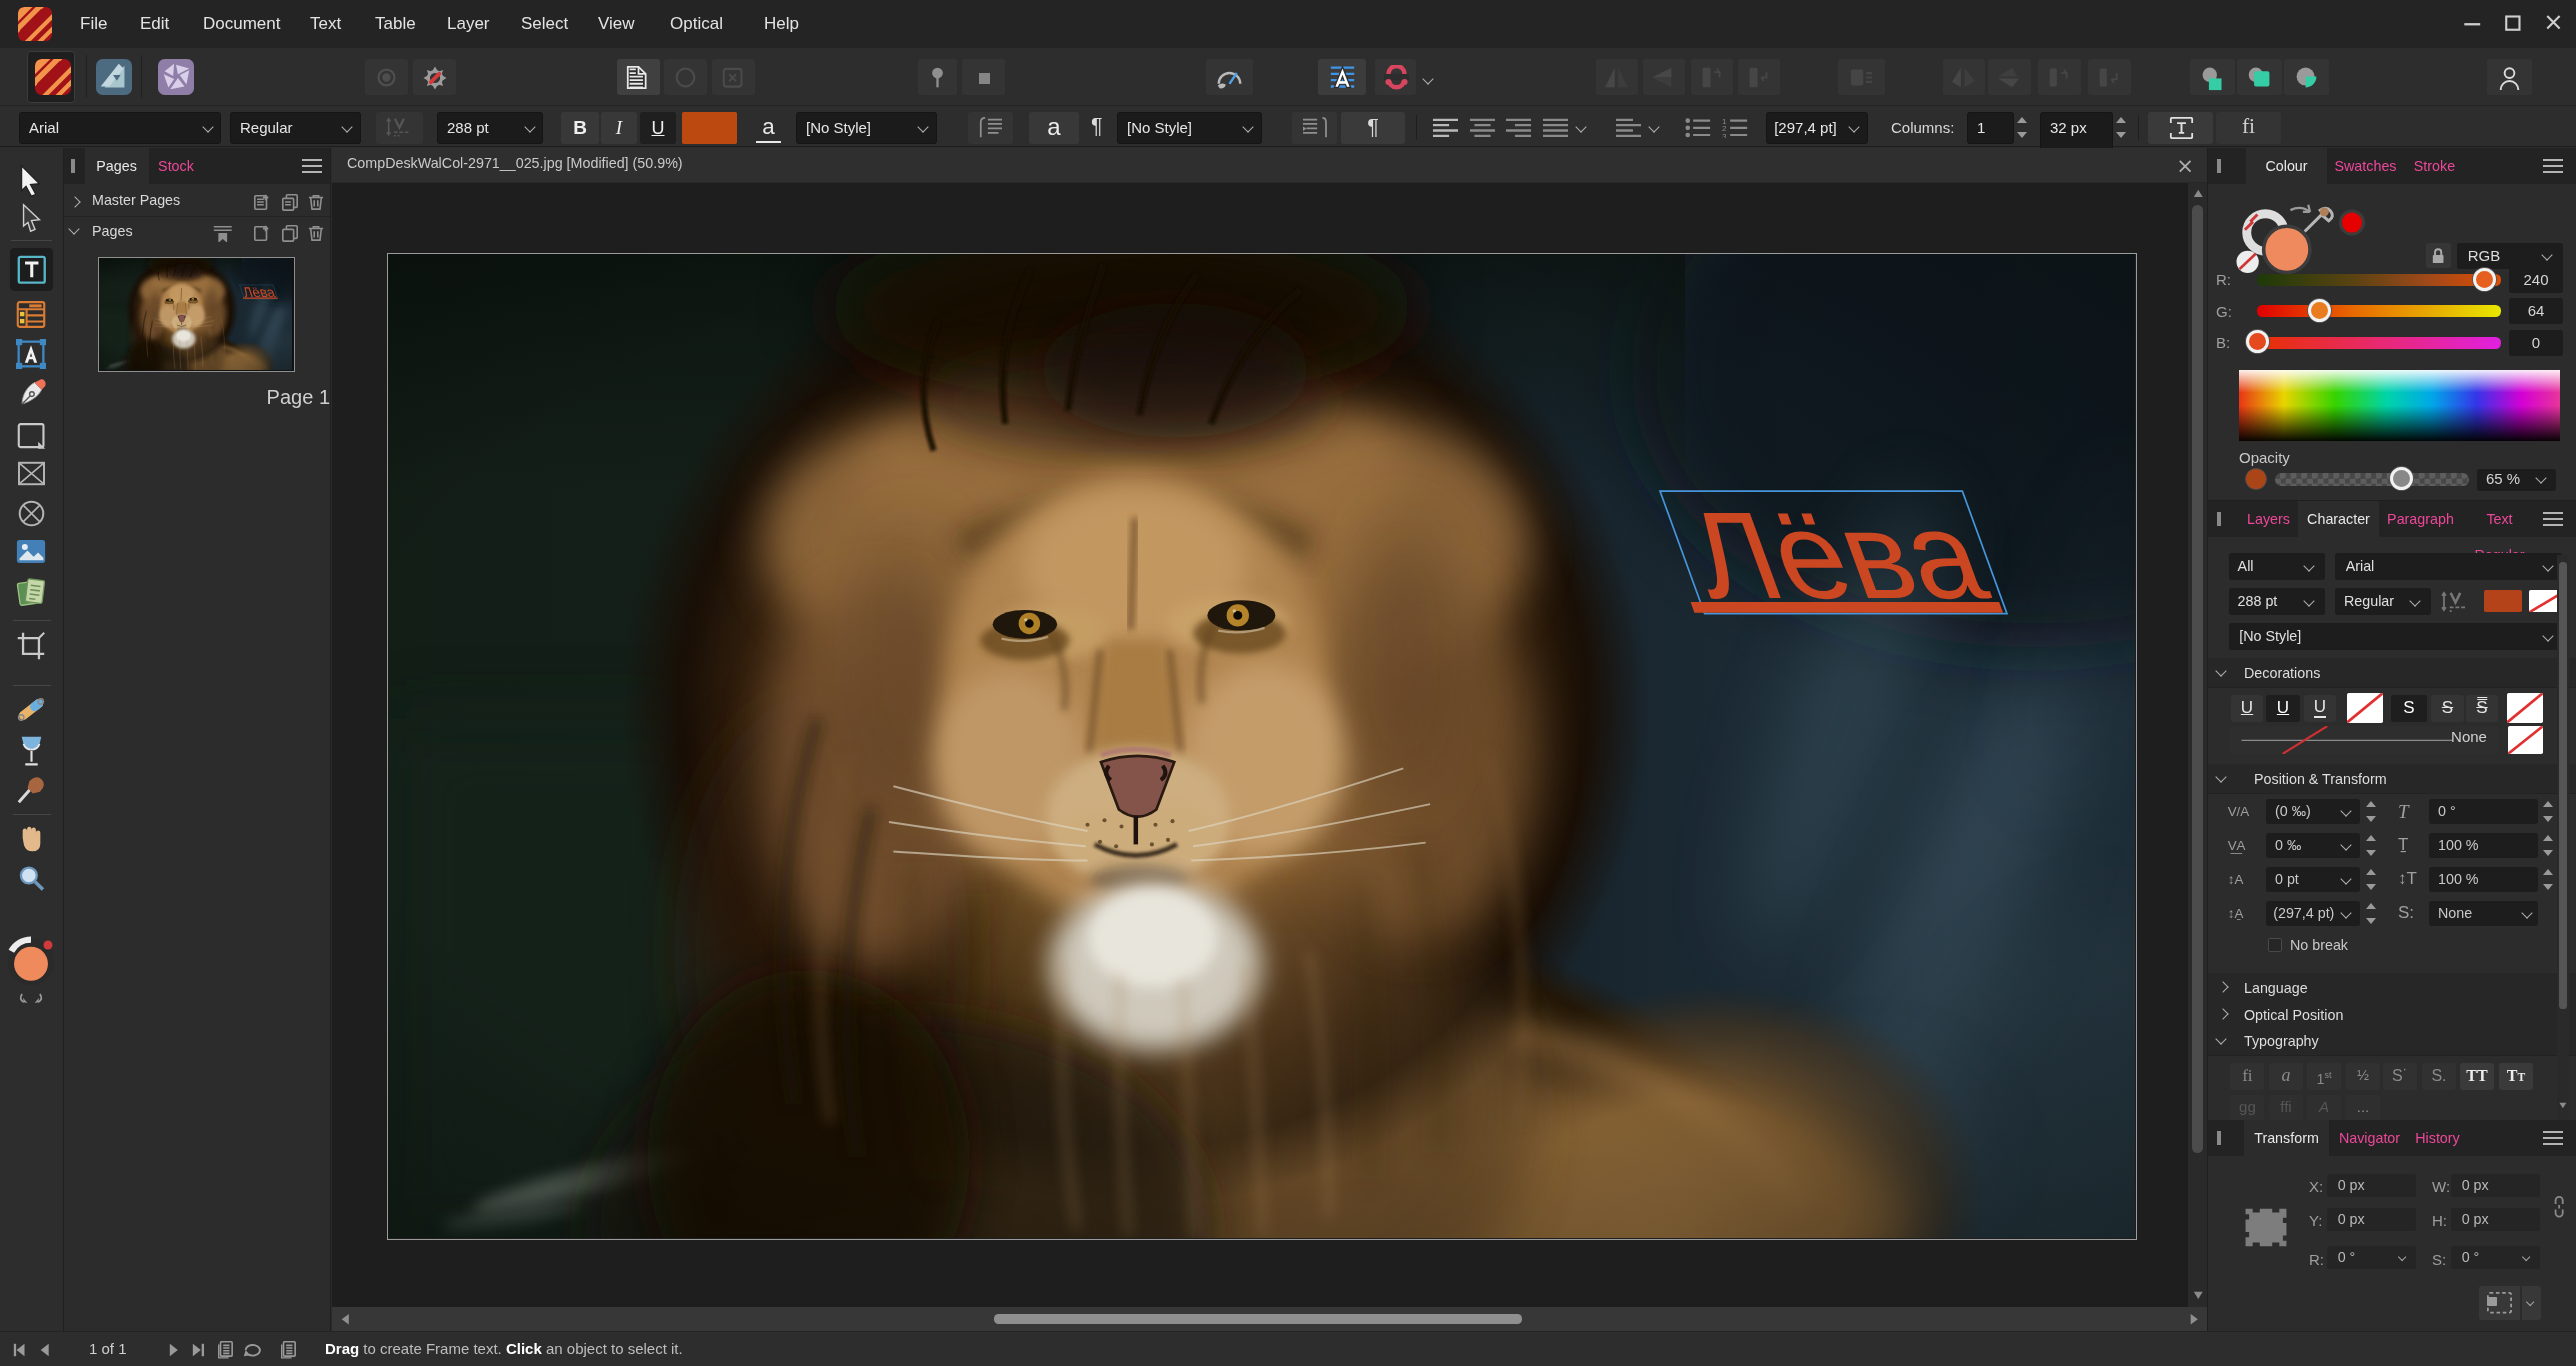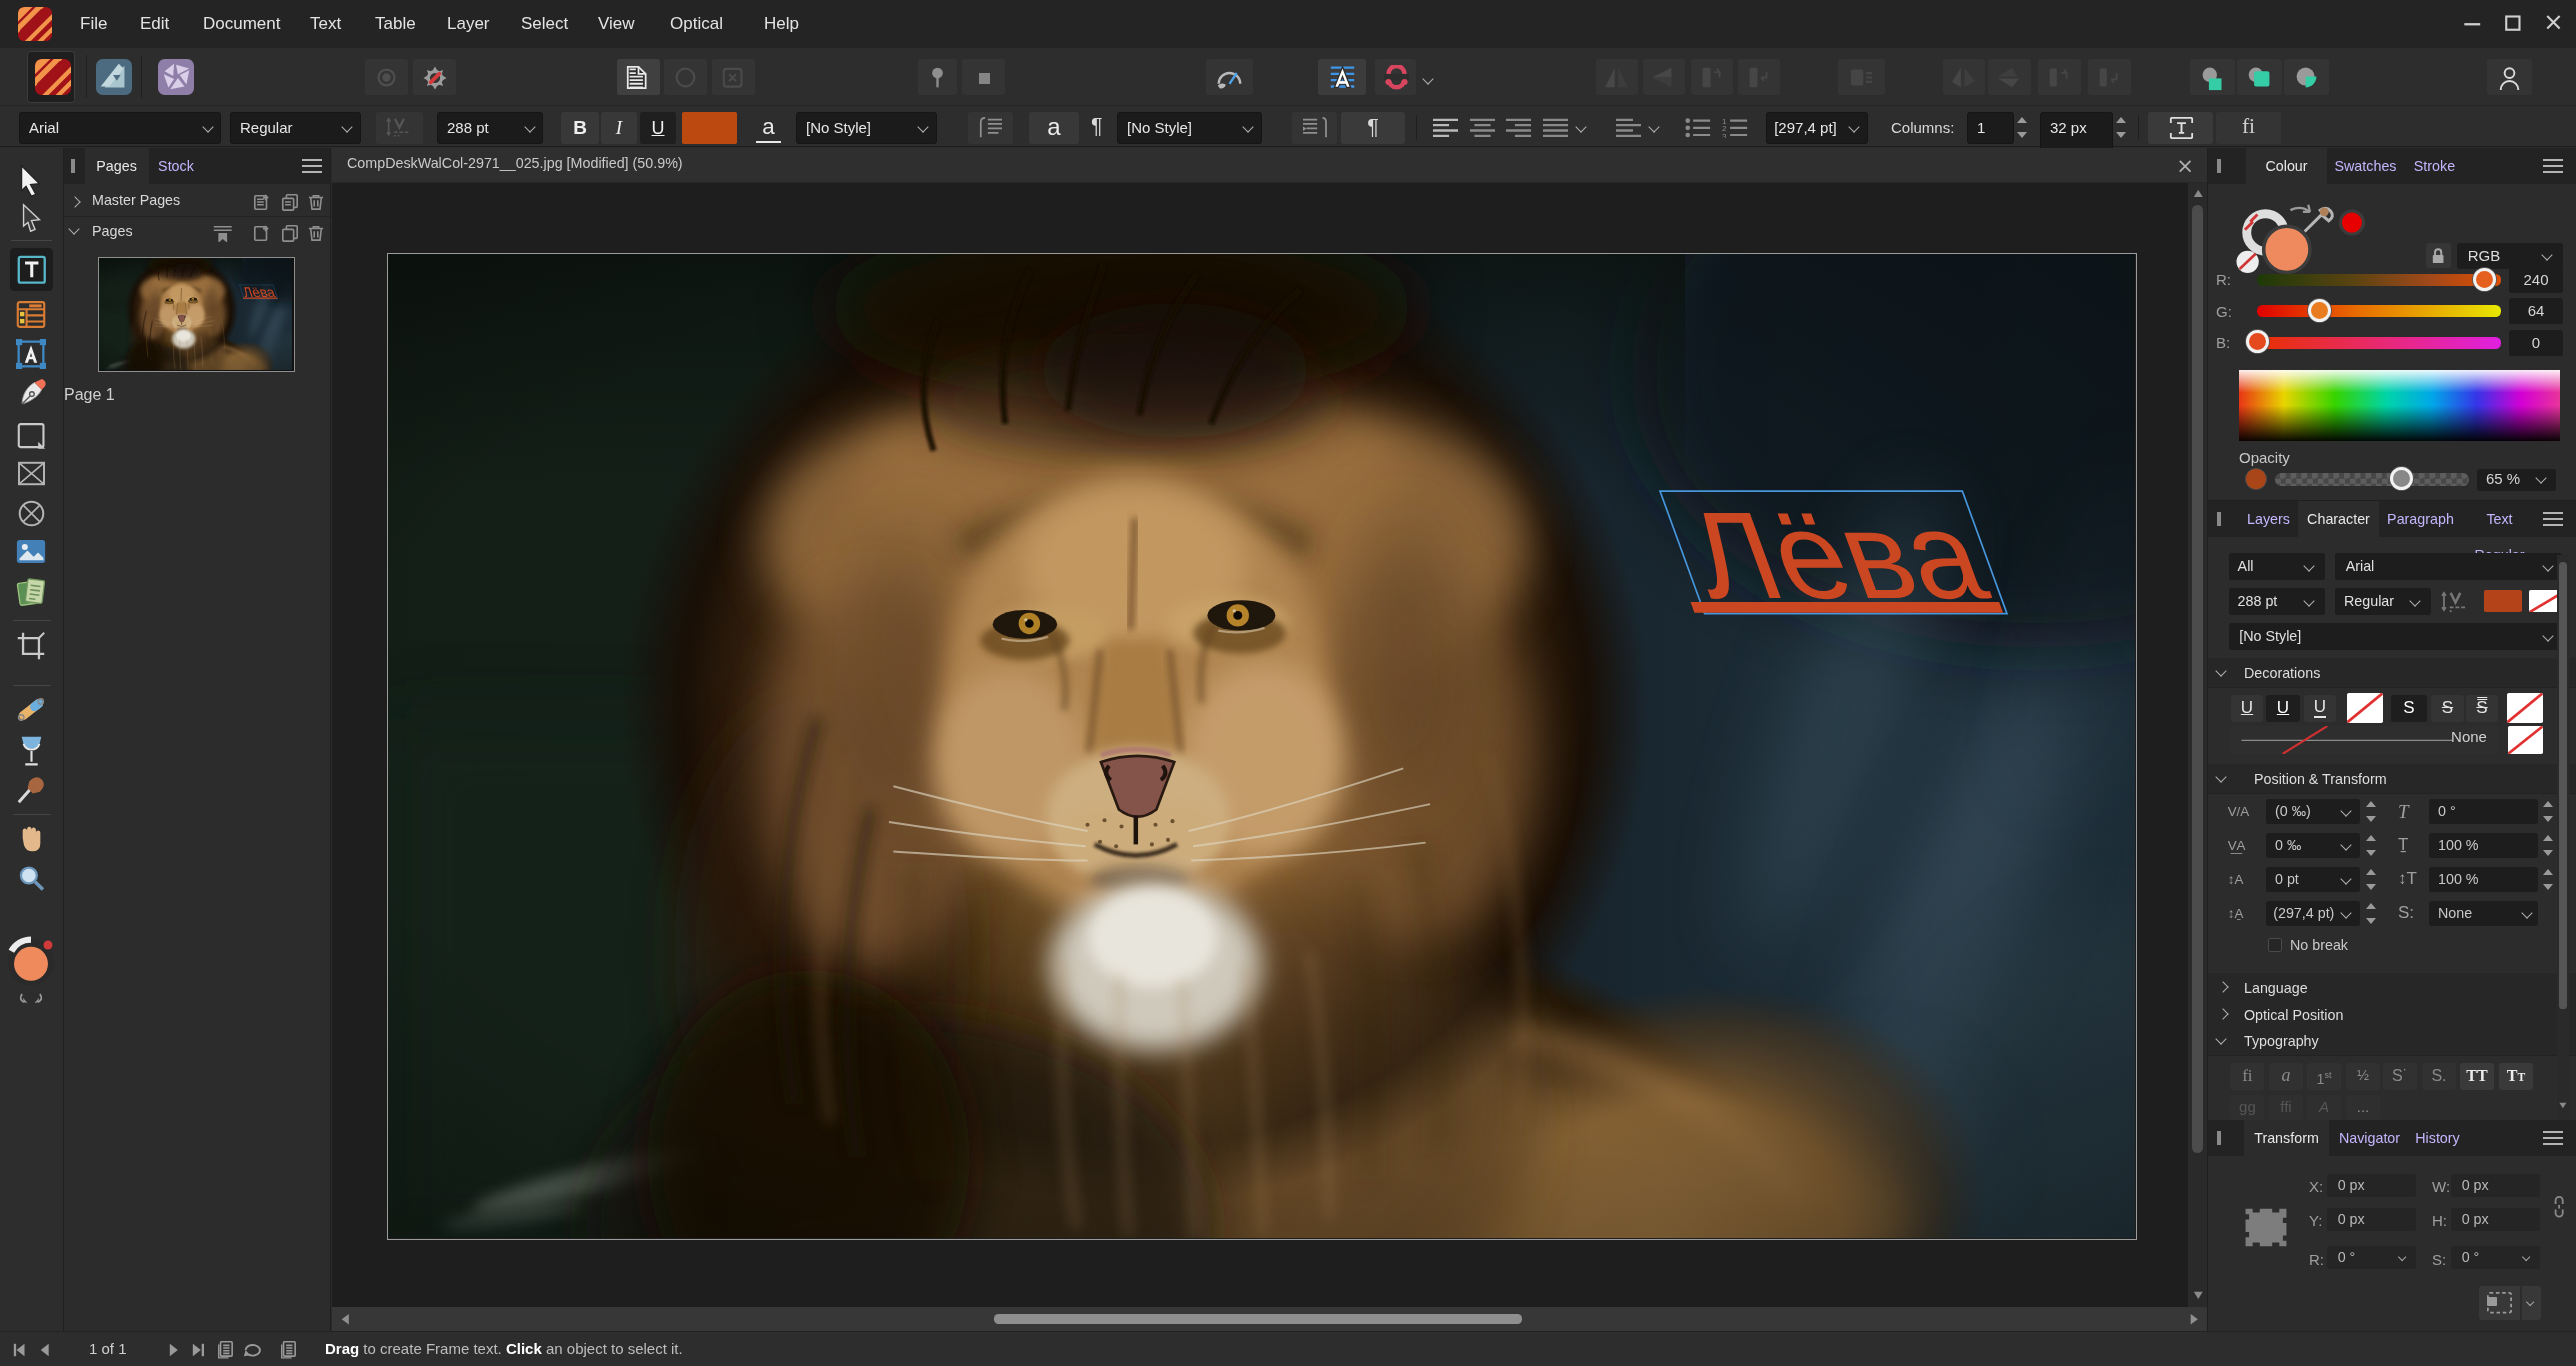--- a/index.html
+++ b/index.html
@@ -21,21 +21,21 @@
 .spin:after{bottom:2.7px;border-top:6.3px solid #9a9a9a}
 .fbtn{position:absolute;top:112px;height:32px;background:#383838;border-radius:2.7px;color:#efefef}
 
 #tools{position:absolute;left:0;top:148px;width:64px;height:1183px;background:#2d2d2d;border-right:0.9px solid #202020}
 #pagespanel{position:absolute;left:64px;top:148px;width:267px;height:1183px;background:#2c2c2c;border-right:0.9px solid #1f1f1f}
 #docarea{position:absolute;left:332px;top:148px;width:1876px;height:1183px;background:#1e1e1e}
 #rightcol{position:absolute;left:2207px;top:148px;width:369px;height:1219px;background:#2c2c2c;border-left:0.9px solid #1f1f1f}
 #statusbar{position:absolute;left:0;top:1331px;width:2576px;height:36px;background:#2d2d2d;border-top:0.9px solid #232323;font-size:15px;color:#bdbdbd}
 
 .ptabbar{position:absolute;left:0;top:0;width:100%;height:36px;background:#232323}
-.ptab{position:absolute;top:0;height:36px;line-height:36px;font-size:14.3px;color:#c4b5fd;text-align:center}
+.ptab{position:absolute;top:0;height:36px;line-height:36px;font-size:14.3px;color:#ec4899;text-align:center}
 .ptab.on{background:#2c2c2c;color:#e8e8e8}
 .burger{position:absolute;width:19.7px;height:14.3px;border-top:2.7px solid #b4b4b4;border-bottom:2.7px solid #b4b4b4}
 .burger:before{content:"";position:absolute;left:0;top:4px;width:19.7px;height:2.7px;background:#b4b4b4}
 .shead{position:absolute;left:0;width:100%;height:30px;background:#272727;border-bottom:0.9px solid #222;color:#dedede;font-size:14.3px;line-height:30px}
 .ffield{position:absolute;background:#1d1d1d;border-radius:2.7px;color:#c9c9c9;font-size:14.3px}
 .lbl{position:absolute;color:#9f9f9f;font-size:14.3px}
 </style>
 </head>
 <body>
 <div id="app">
@@ -478,21 +478,21 @@
       <svg class="abs" style="left:244px;top:6.3px" width="16" height="18" viewBox="0 0 18 20" fill="none" stroke="#8f8f8f" stroke-width="1.8">
           <path d="M3 5 L4.5 18 H13.5 L15 5"></path>
           <path d="M1 5 H17 M6 5 V3 H12 V5 M7 8 V15 M11 8 V15"></path>
         </svg>
     </div>
     <div class="abs" style="left:34px;top:109px;width:197px;height:115px;border:1.8px solid #8f8f8f;background:#111">
       <svg width="193" height="112" viewBox="0 0 1953 1100" preserveAspectRatio="none">
           <use href="#lionScene"></use>
         </svg>
     </div>
-    <div class="abs" style="left:0;top:238px;width:100%;text-align:left;font-size:16px;color:#cfcfcf">Page 1</div>
+    <div class="abs" style="left:0;top:238px;width:100%;text-align:right;font-size:20px;color:#cfcfcf">Page 1</div>
   </div>
   <div id="docarea">
     <div class="abs" style="left:0;top:0;width:1876px;height:35px;background:#2f2f2f;border-bottom:0.9px solid #272727">
       <div class="abs" style="left:15px;top:7.2px;font-size:14.3px;color:#c9c9c9">CompDeskWalCol-2971__025.jpg [Modified] (50.9%)</div>
       <svg class="abs" style="left:1846px;top:10.7px" width="14.3" height="14.3" viewBox="0 0 16 16">
           <path d="M2 2 L14 14 M14 2 L2 14" stroke="#b0b0b0" stroke-width="2"></path>
         </svg>
     </div>
     <div class="abs" style="left:55px;top:105px;width:1750px;height:987px;border:1.8px solid #9b9b9b">
       <svg width="1747" height="984" viewBox="0 0 1953 1100">

